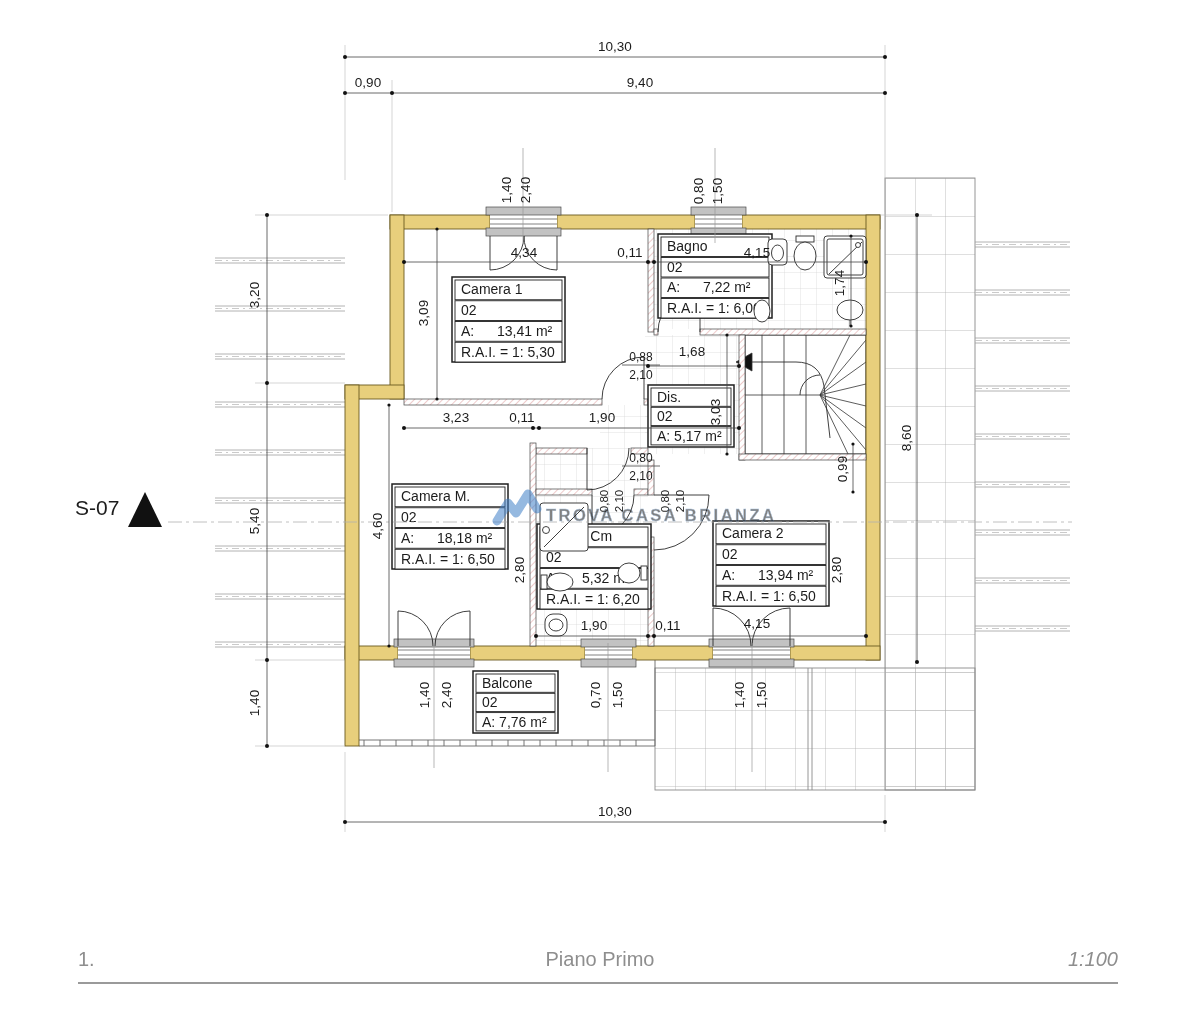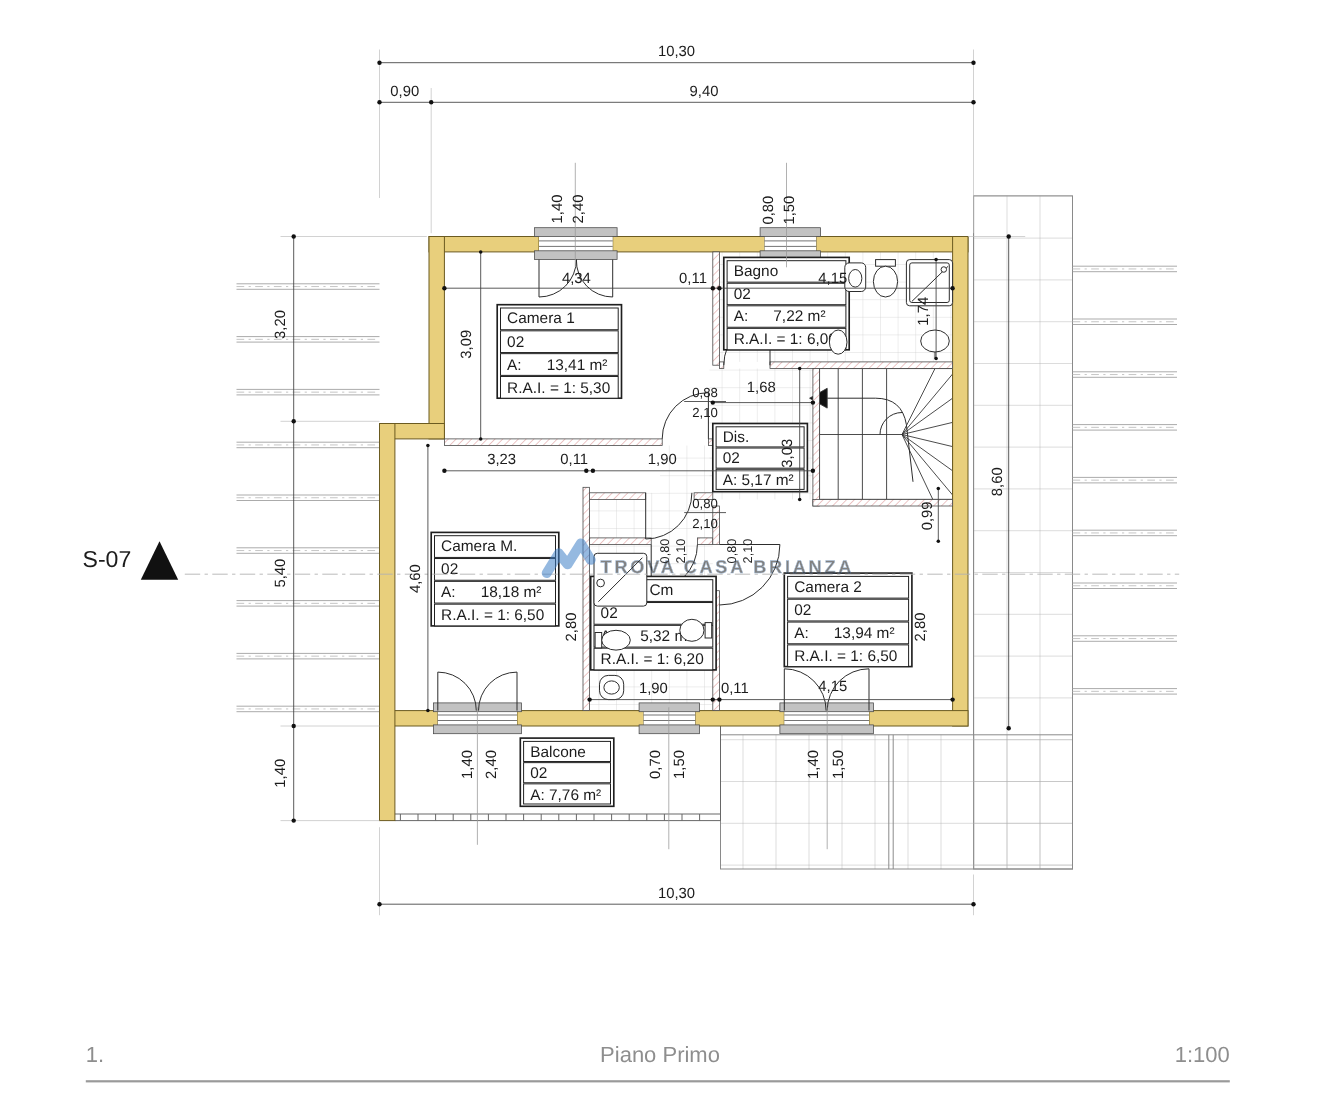--- a/index.html
+++ b/index.html
@@ -15,21 +15,21 @@
   .thin{stroke:#333;stroke-width:0.8;fill:none;}
   .dimline{stroke:#444;stroke-width:0.8;fill:none;}
   .ext{stroke:#bbb;stroke-width:0.6;fill:none;}
   .cl{stroke:#9a9a9a;stroke-width:0.7;fill:none;}
   .fix{stroke:#2a2a2a;stroke-width:0.9;fill:#fff;}
   .arc{stroke:#2a2a2a;stroke-width:0.9;fill:none;}
   .gridedge{stroke:#8a8a8a;stroke-width:0.9;fill:none;}
   .footer{position:absolute;left:0;top:948px;width:1200px;color:#8e8e8e;font-size:20px;}
   .footer .fp{position:absolute;left:78px;top:0;}
   .footer .ft{position:absolute;left:0;width:1200px;text-align:center;top:0;}
-  .footer .fs{position:absolute;right:82px;top:0;}
+  .footer .fs{position:absolute;right:82px;top:0;font-style:italic;}
   .footer-line{position:absolute;left:78px;top:982px;width:1040px;height:2px;background:#9a9a9a;}
 </style>
 </head>
 <body>
 
 <div id="stage">
 <svg width="1200" height="1016" viewBox="0 0 1200 1016">
   <defs>
     <pattern id="tile" width="16" height="16" patternUnits="userSpaceOnUse">
       <path d="M16 0 H0 V16" fill="none" stroke="#cbcbcb" stroke-width="0.6"></path>

